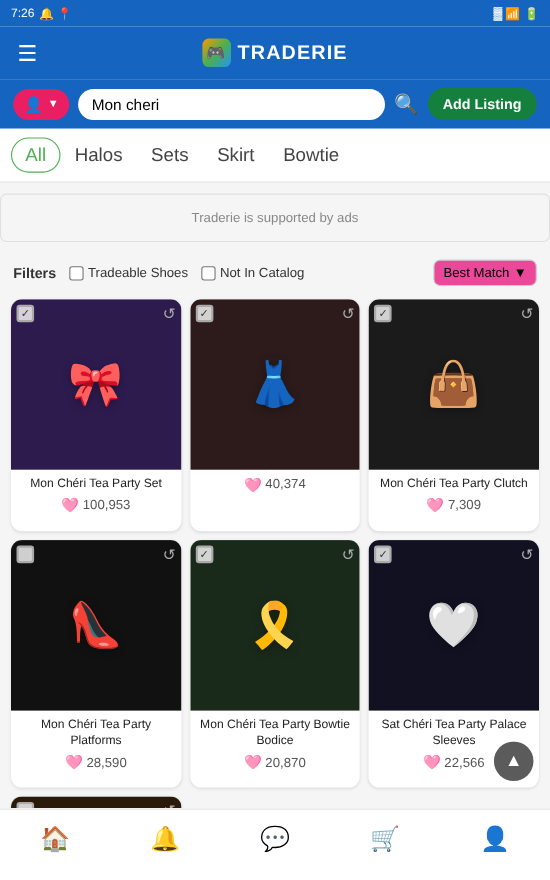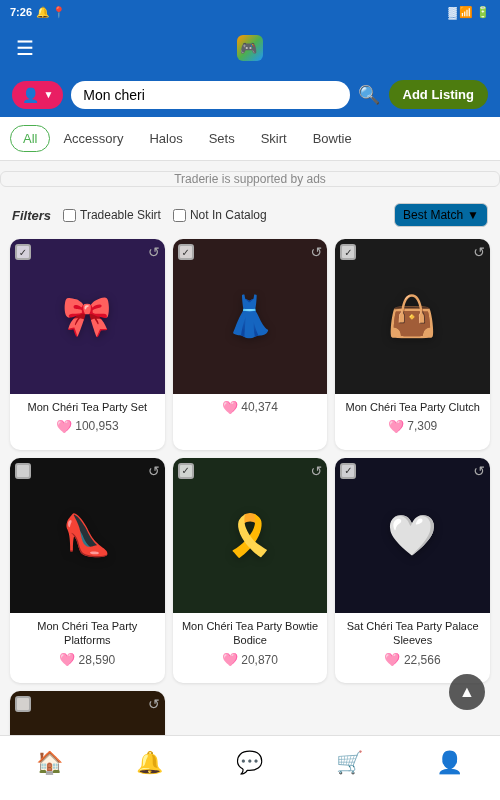--- a/index.html
+++ b/index.html
@@ -9,21 +9,21 @@
     
     .status-bar {
       background: #1565c0;
       color: white;
       display: flex;
       justify-content: space-between;
       align-items: center;
       padding: 4px 10px;
       height: 24px;
       font-size: 11px;
-      font-weight: 700;
+      font-weight: 400;
     }
     .status-left { display: flex; align-items: center; gap: 4px; }
     .status-right { display: flex; align-items: center; gap: 3px; }
 
     
     .header {
       background: #1565c0;
       display: flex;
       align-items: center;
       justify-content: center;
@@ -97,21 +97,21 @@
       background: transparent;
     }
     .search-icon-btn {
       background: none;
       border: none;
       cursor: pointer;
       color: #e91e63;
       font-size: 18px;
     }
     .add-listing-btn {
-      background: #4d7c0f;
+      background: #15803d;
       color: white;
       border: none;
       border-radius: 20px;
       padding: 7px 14px;
       font-size: 13px;
       font-weight: 600;
       cursor: pointer;
       white-space: nowrap;
       text-align: right;
     }
@@ -123,72 +123,73 @@
       align-items: center;
       padding: 8px 10px;
       gap: 0px;
       overflow-x: auto;
       border-bottom: 1px solid #e0e0e0;
     }
     .category-tabs::-webkit-scrollbar { display: none; }
     .cat-tab {
       padding: 5px 12px;
       border-radius: 20px;
-      font-size: 13px;
+      font-size: 17px;
       cursor: pointer;
       white-space: nowrap;
       border: 1.5px solid transparent;
       color: #444;
       font-weight: 500;
     }
     .cat-tab.active {
       border-color: #4caf50;
       color: #4caf50;
       background: white;
     }
 
     
     .ad-banner {
       background: #f5f5f5;
       border: 1px solid #e0e0e0;
       margin: 10px 0;
+      padding: 14px;
       text-align: center;
       color: #888;
       font-size: 12px;
       border-radius: 6px;
     }
 
     
     .filters-row {
       display: flex;
       align-items: center;
       padding: 6px 12px;
       gap: 12px;
     }
-    .filters-label { font-size: 13px; font-weight: 600; color: #333; font-style: italic; }
+    .filters-label { font-size: 13px; font-weight: 600; color: #333; }
     .filter-checkbox {
       display: flex;
       align-items: center;
       gap: 4px;
       font-size: 12px;
       color: #333;
       cursor: pointer;
     }
     .filter-checkbox input { cursor: pointer; }
     .sort-select {
       margin-left: auto;
       display: flex;
       align-items: center;
       gap: 4px;
       border: 1px solid #ccc;
       border-radius: 6px;
       padding: 4px 8px;
       font-size: 12px;
       cursor: pointer;
-      background: #0369a1;
+      background: #ec4899;
     }
 
     
     .items-grid {
       display: grid;
       grid-template-columns: repeat(3, 1fr);
       gap: 8px;
       padding: 6px 10px;
     }
     .item-card {
@@ -316,56 +317,56 @@
     <span>▓</span>
     <span>📶</span>
     <span>🔋</span>
   </div>
 </div>
 
 <div class="header">
   <div class="header-menu">☰</div>
   <div class="header-logo">
     <div class="logo-icon">🎮</div>
+    <span>TRADERIE</span>
   </div>
 </div>
 
 <div class="search-bar">
   <div class="search-left">
     <span class="search-left-icon">👤</span>
     <span class="search-left-arrow">▼</span>
   </div>
   <div class="search-input-wrap">
     <input class="search-input" type="text" value="Mon cheri" style="">
   </div>
   <button class="search-icon-btn">🔍</button>
   <button class="add-listing-btn">Add Listing</button>
 </div>
 
 <div class="category-tabs">
 
 <div class="cat-tab active">All</div>
-    <div class="cat-tab">Accessory</div>
     <div class="cat-tab">Halos</div>
     <div class="cat-tab">Sets</div>
     <div class="cat-tab">Skirt</div>
     <div class="cat-tab">Bowtie</div>
   </div>
 
 <div class="main-content">
 
   <div class="ad-banner">
     <span>Traderie is supported by ads</span>
   </div>
 
   <div class="filters-row">
     <span class="filters-label">Filters</span>
     <label class="filter-checkbox">
       <input type="checkbox" style="">
-      <span>Tradeable Skirt</span>
+      <span>Tradeable Shoes</span>
     </label>
     <label class="filter-checkbox">
       <input type="checkbox" style="">
       <span>Not In Catalog</span>
     </label>
     <div class="sort-select">
       <span>Best Match</span>
       <span>▼</span>
     </div>
   </div>

